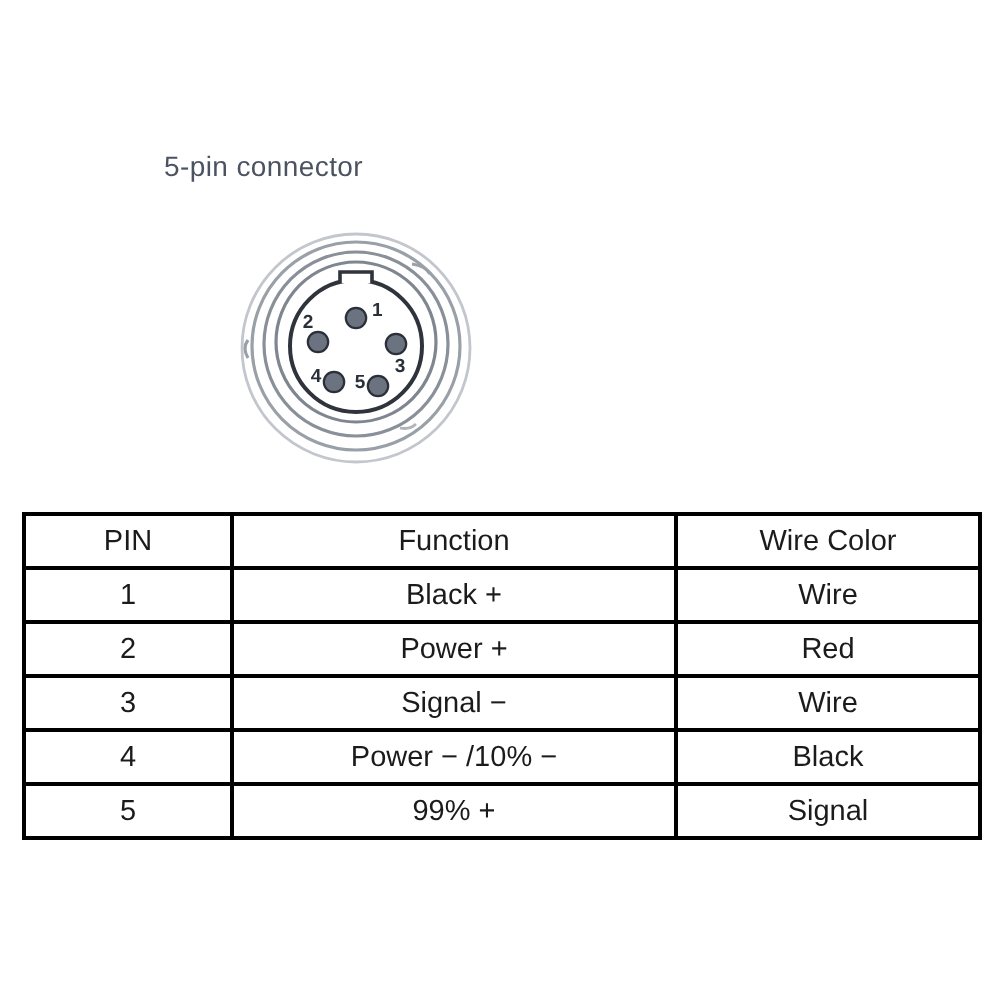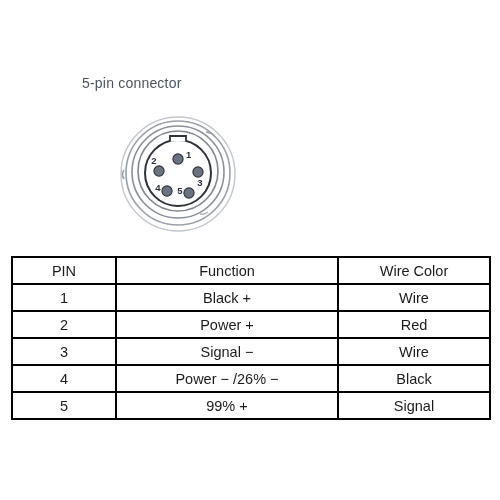--- a/index.html
+++ b/index.html
@@ -133,21 +133,21 @@
       <td>Power +</td>
       <td>Red</td>
     </tr>
     <tr>
       <td>3</td>
       <td>Signal −</td>
       <td>Wire</td>
     </tr>
     <tr>
       <td>4</td>
-      <td>Power − /26% −</td>
+      <td>Power − /10% −</td>
       <td>Black</td>
     </tr>
     <tr>
       <td>5</td>
       <td>99% +</td>
       <td>Signal</td>
     </tr>
   </tbody>
 </table>
 

